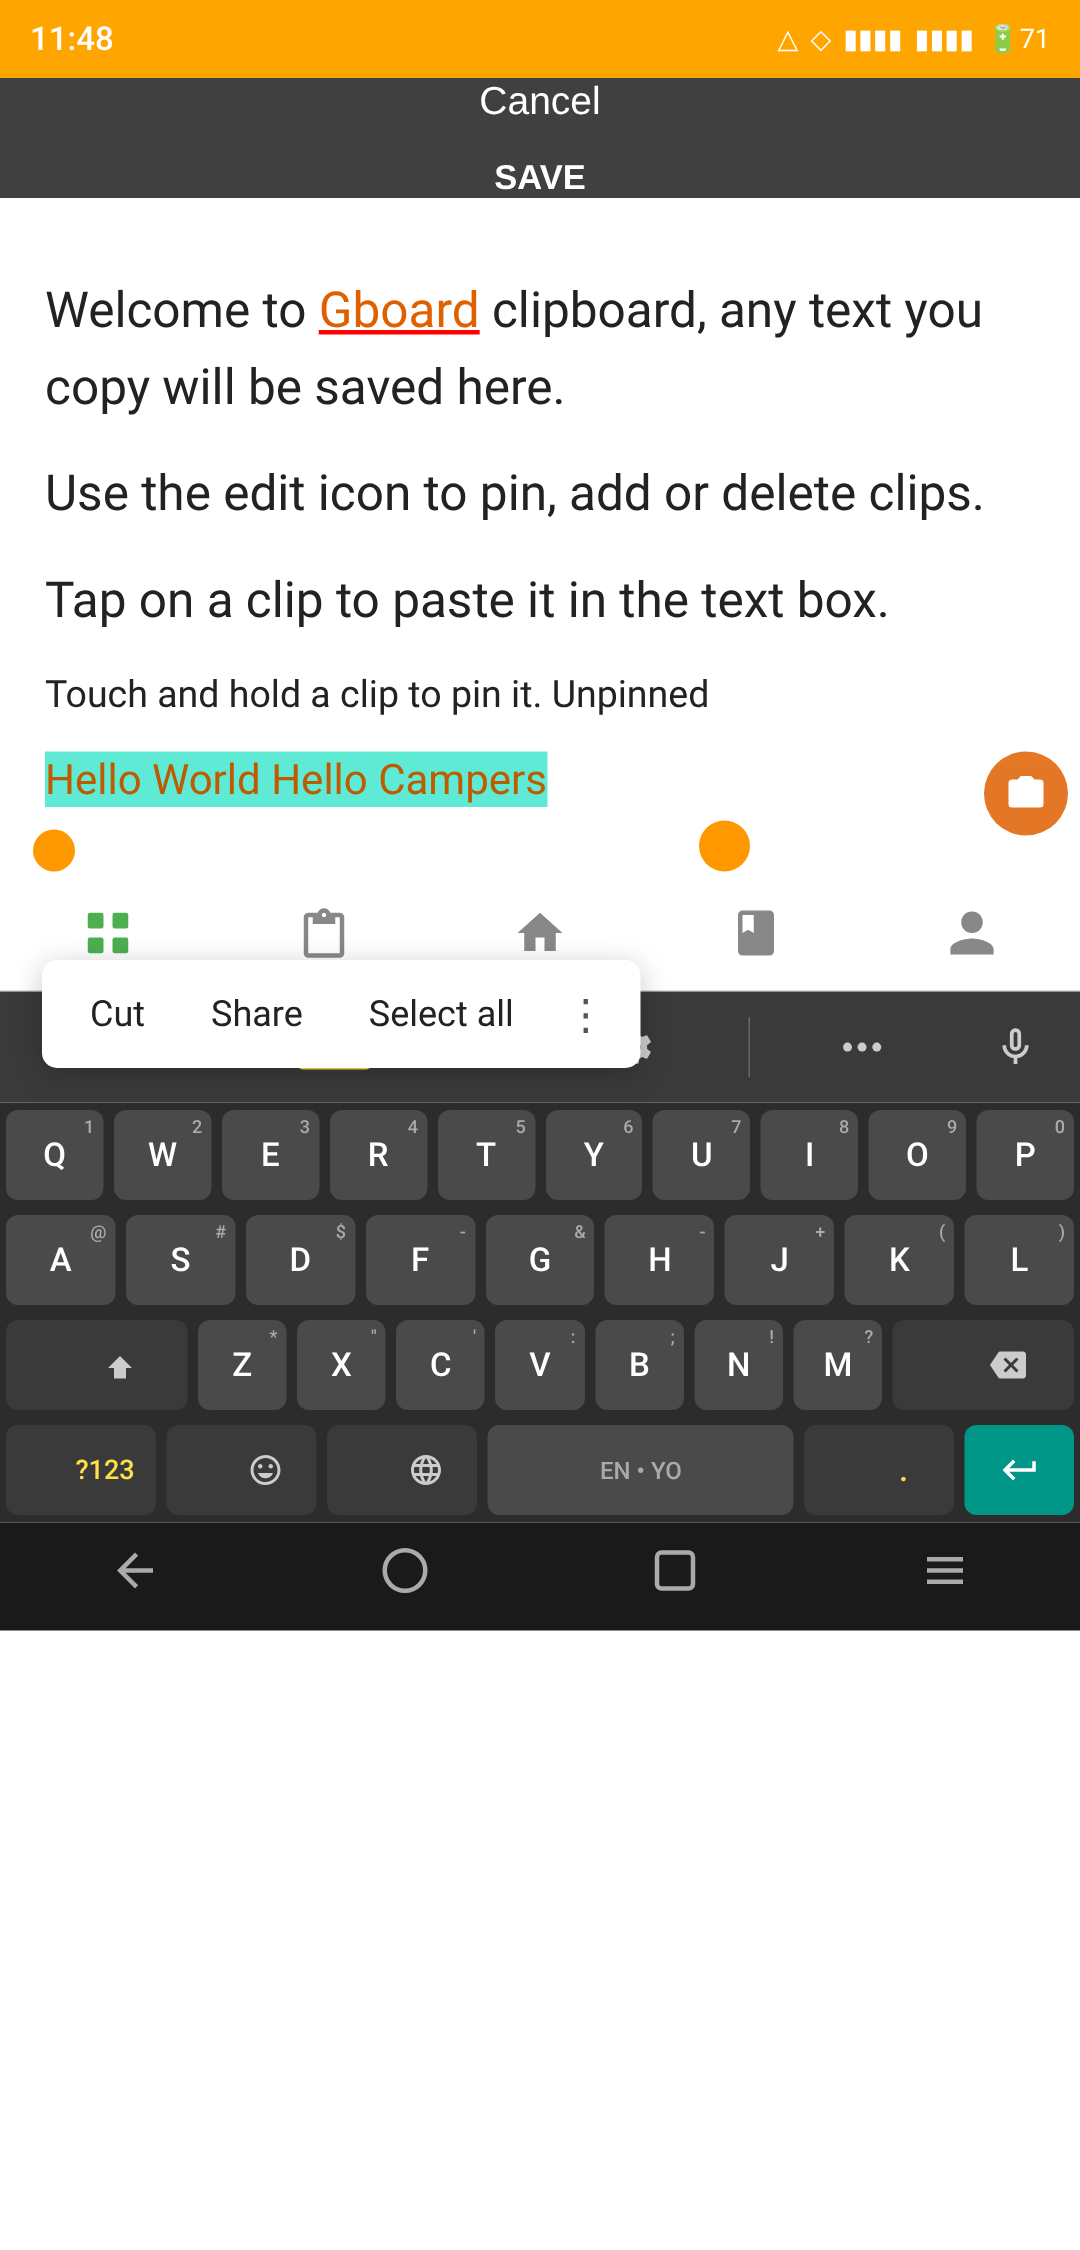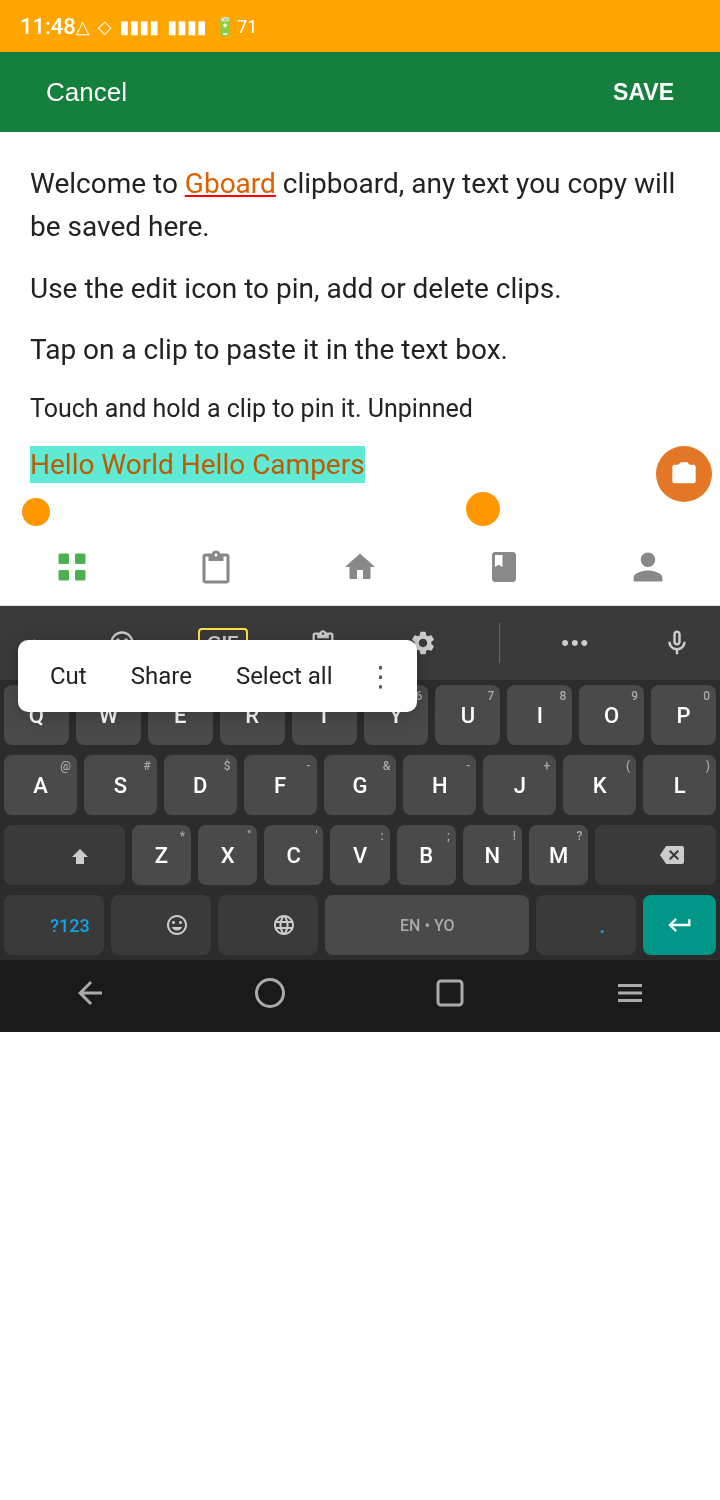--- a/index.html
+++ b/index.html
@@ -12,43 +12,45 @@
       overflow: hidden;
       position: relative;
     }
 
     
     .status-bar {
       background: #FFA500;
       height: 52px;
       display: flex;
       align-items: center;
+      justify-content: space-between;
       padding: 0 20px;
     }
     .status-time {
       color: white;
       font-size: 22px;
       font-weight: 500;
     }
     .status-icons {
       display: flex;
       align-items: center;
       gap: 8px;
       color: white;
       font-size: 18px;
     }
 
     
     .top-bar {
-      background: #15803d;
+      background: #404040;
       height: 80px;
       display: flex;
       align-items: center;
       justify-content: space-between;
-      padding: 0 46px;
+      padding: 0 30px;
+      flex-direction: column;
     }
     .cancel-btn {
       color: white;
       font-size: 26px;
       font-weight: 400;
       background: none;
       border: none;
       cursor: pointer;
     }
     .save-btn {
@@ -60,35 +62,36 @@
       cursor: pointer;
     }
 
     
     .content-area {
       background: #fff;
       padding: 30px 30px 10px 30px;
       position: relative;
     }
     .content-text {
-      font-size: 28px;
+      font-size: 33px;
       color: #222;
       line-height: 1.55;
       margin-bottom: 18px;
+      margin-top: 20px;
     }
     .content-text .underline-red {
       text-decoration: underline;
       text-decoration-color: red;
       color: #e06000;
     }
 
     
     .context-menu {
       position: absolute;
-      left: 18px;
+      left: 28px;
       top: 508px;
       background: #fff;
       border-radius: 10px;
       box-shadow: 0 4px 20px rgba(0,0,0,0.22);
       display: flex;
       align-items: center;
       padding: 0 10px;
       height: 72px;
       z-index: 10;
       gap: 0;
@@ -262,21 +265,21 @@
     }
     .key .superscript {
       position: absolute;
       top: 4px;
       right: 6px;
       font-size: 12px;
       color: #aaa;
     }
     .key.special {
       background: #3a3a3a;
-      color: #0ea5e9;
+      color: #fde047;
       font-size: 18px;
       flex: 1.5;
       padding-left: 32px;
     }
     .key.spacebar {
       background: #4a4a4a;
       color: #ccc;
       font-size: 20px;
       flex: 4.5;
     }

